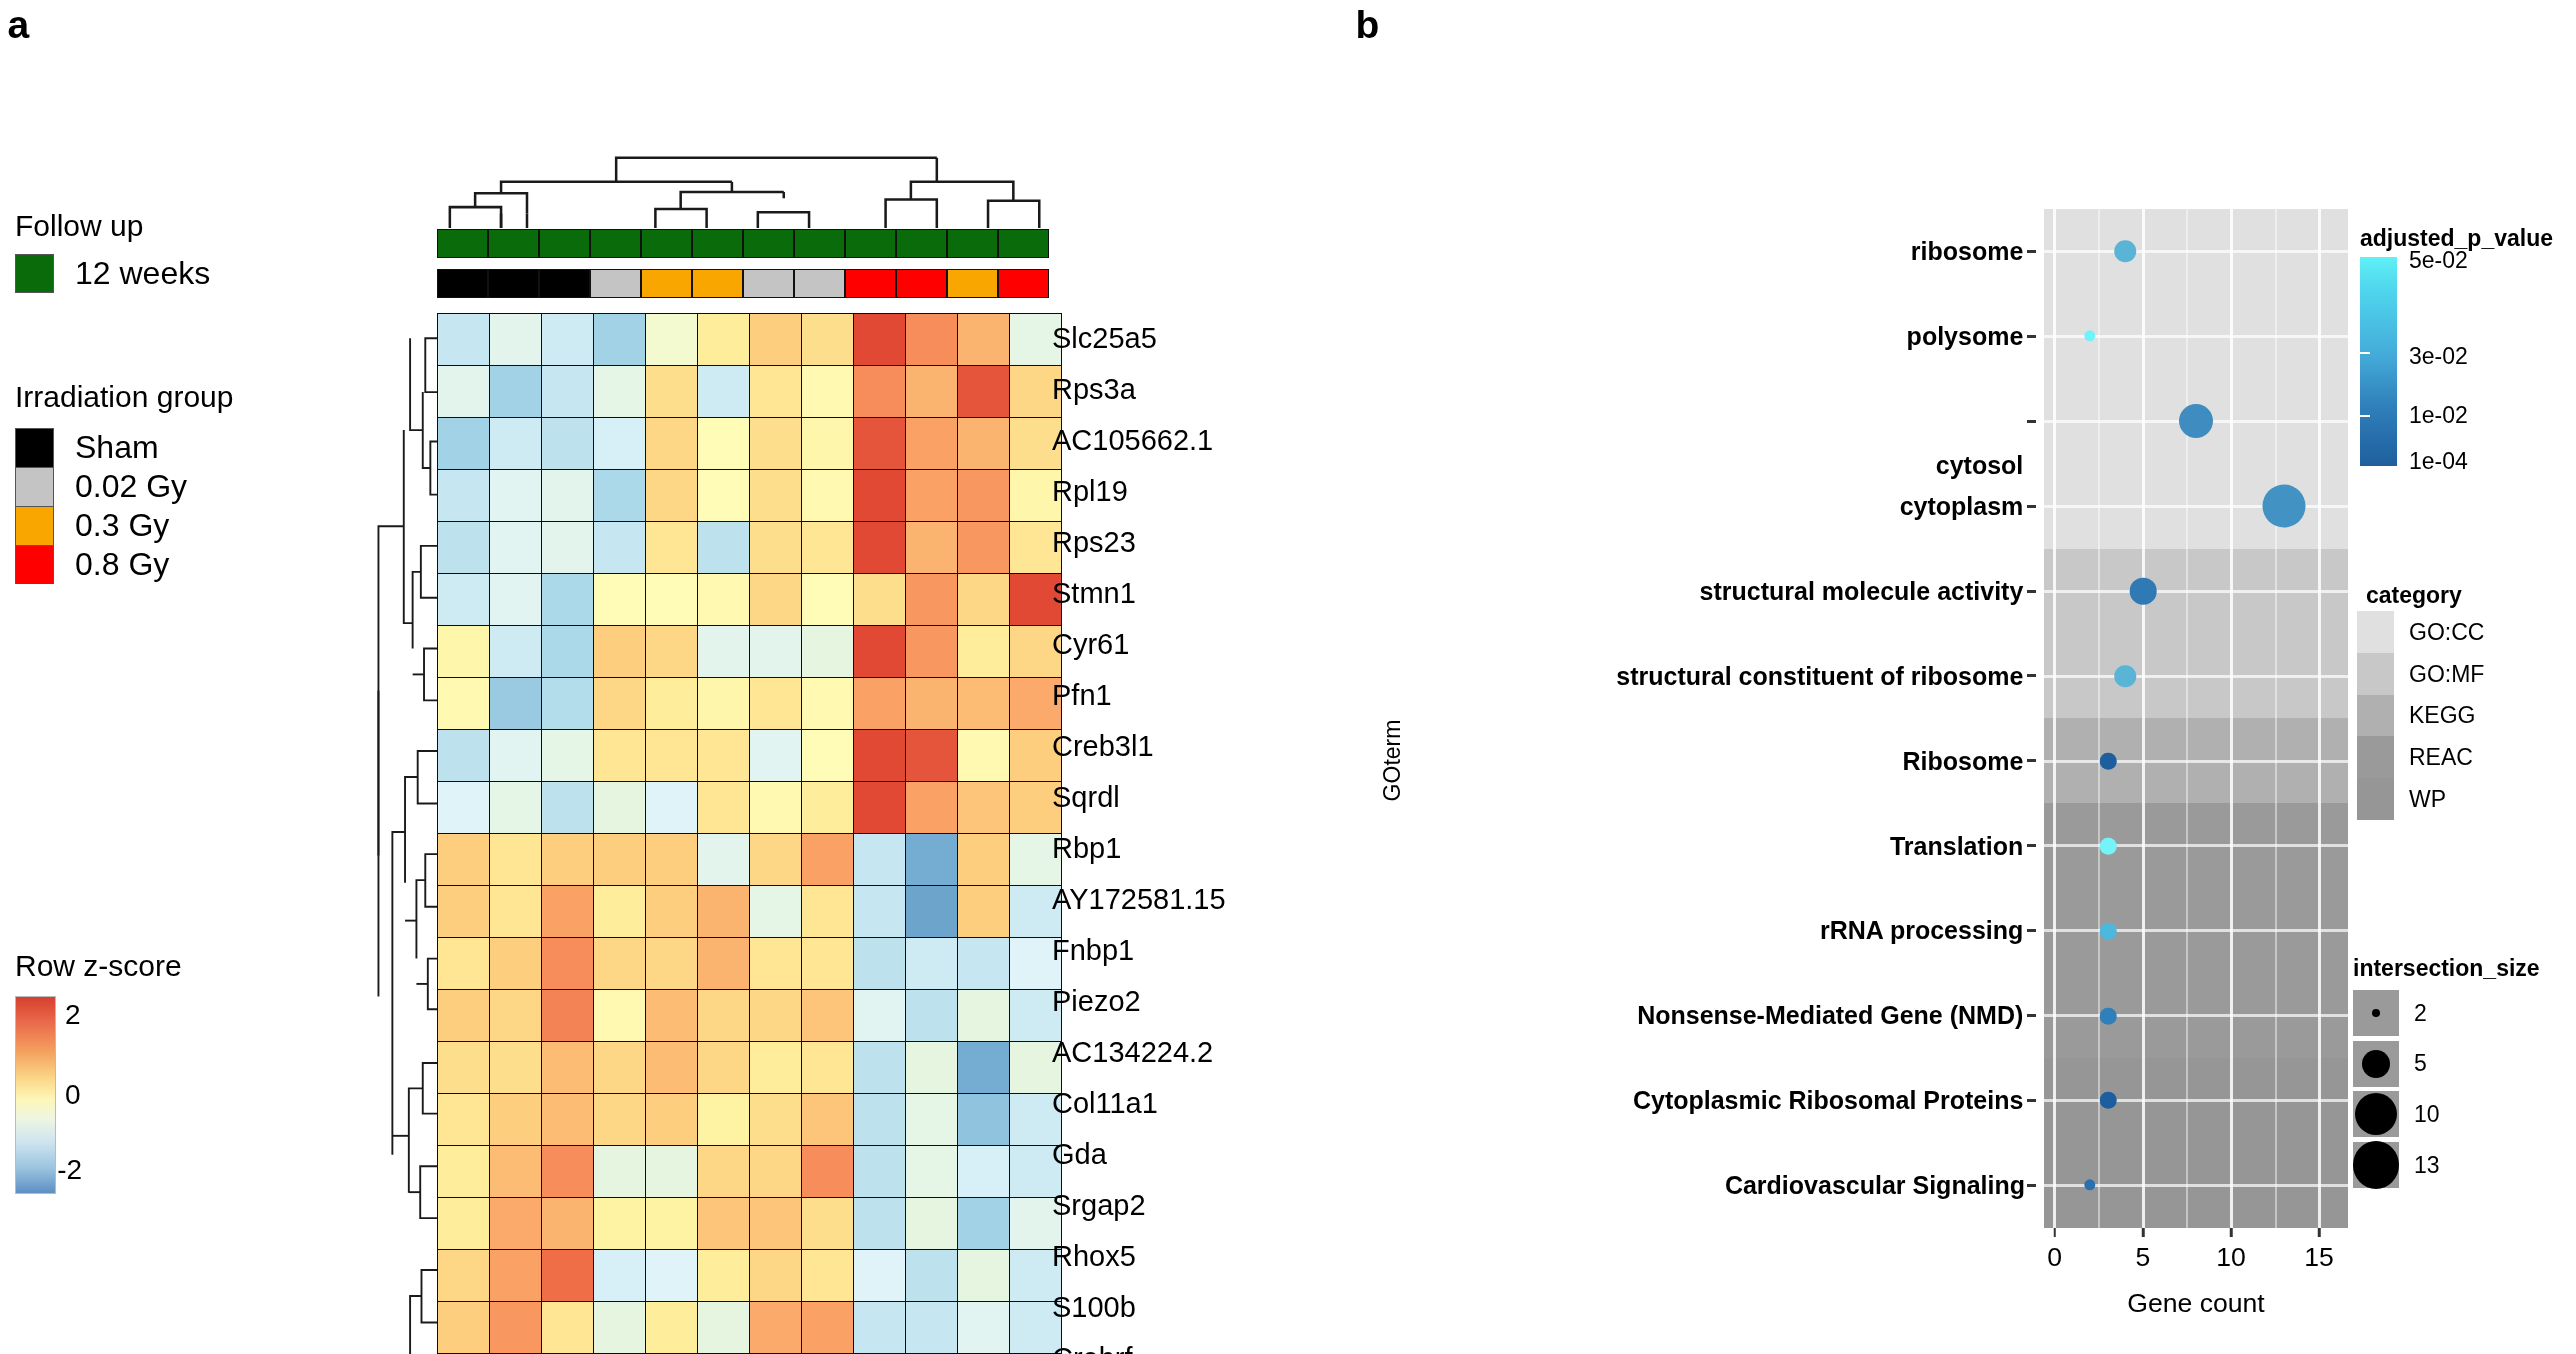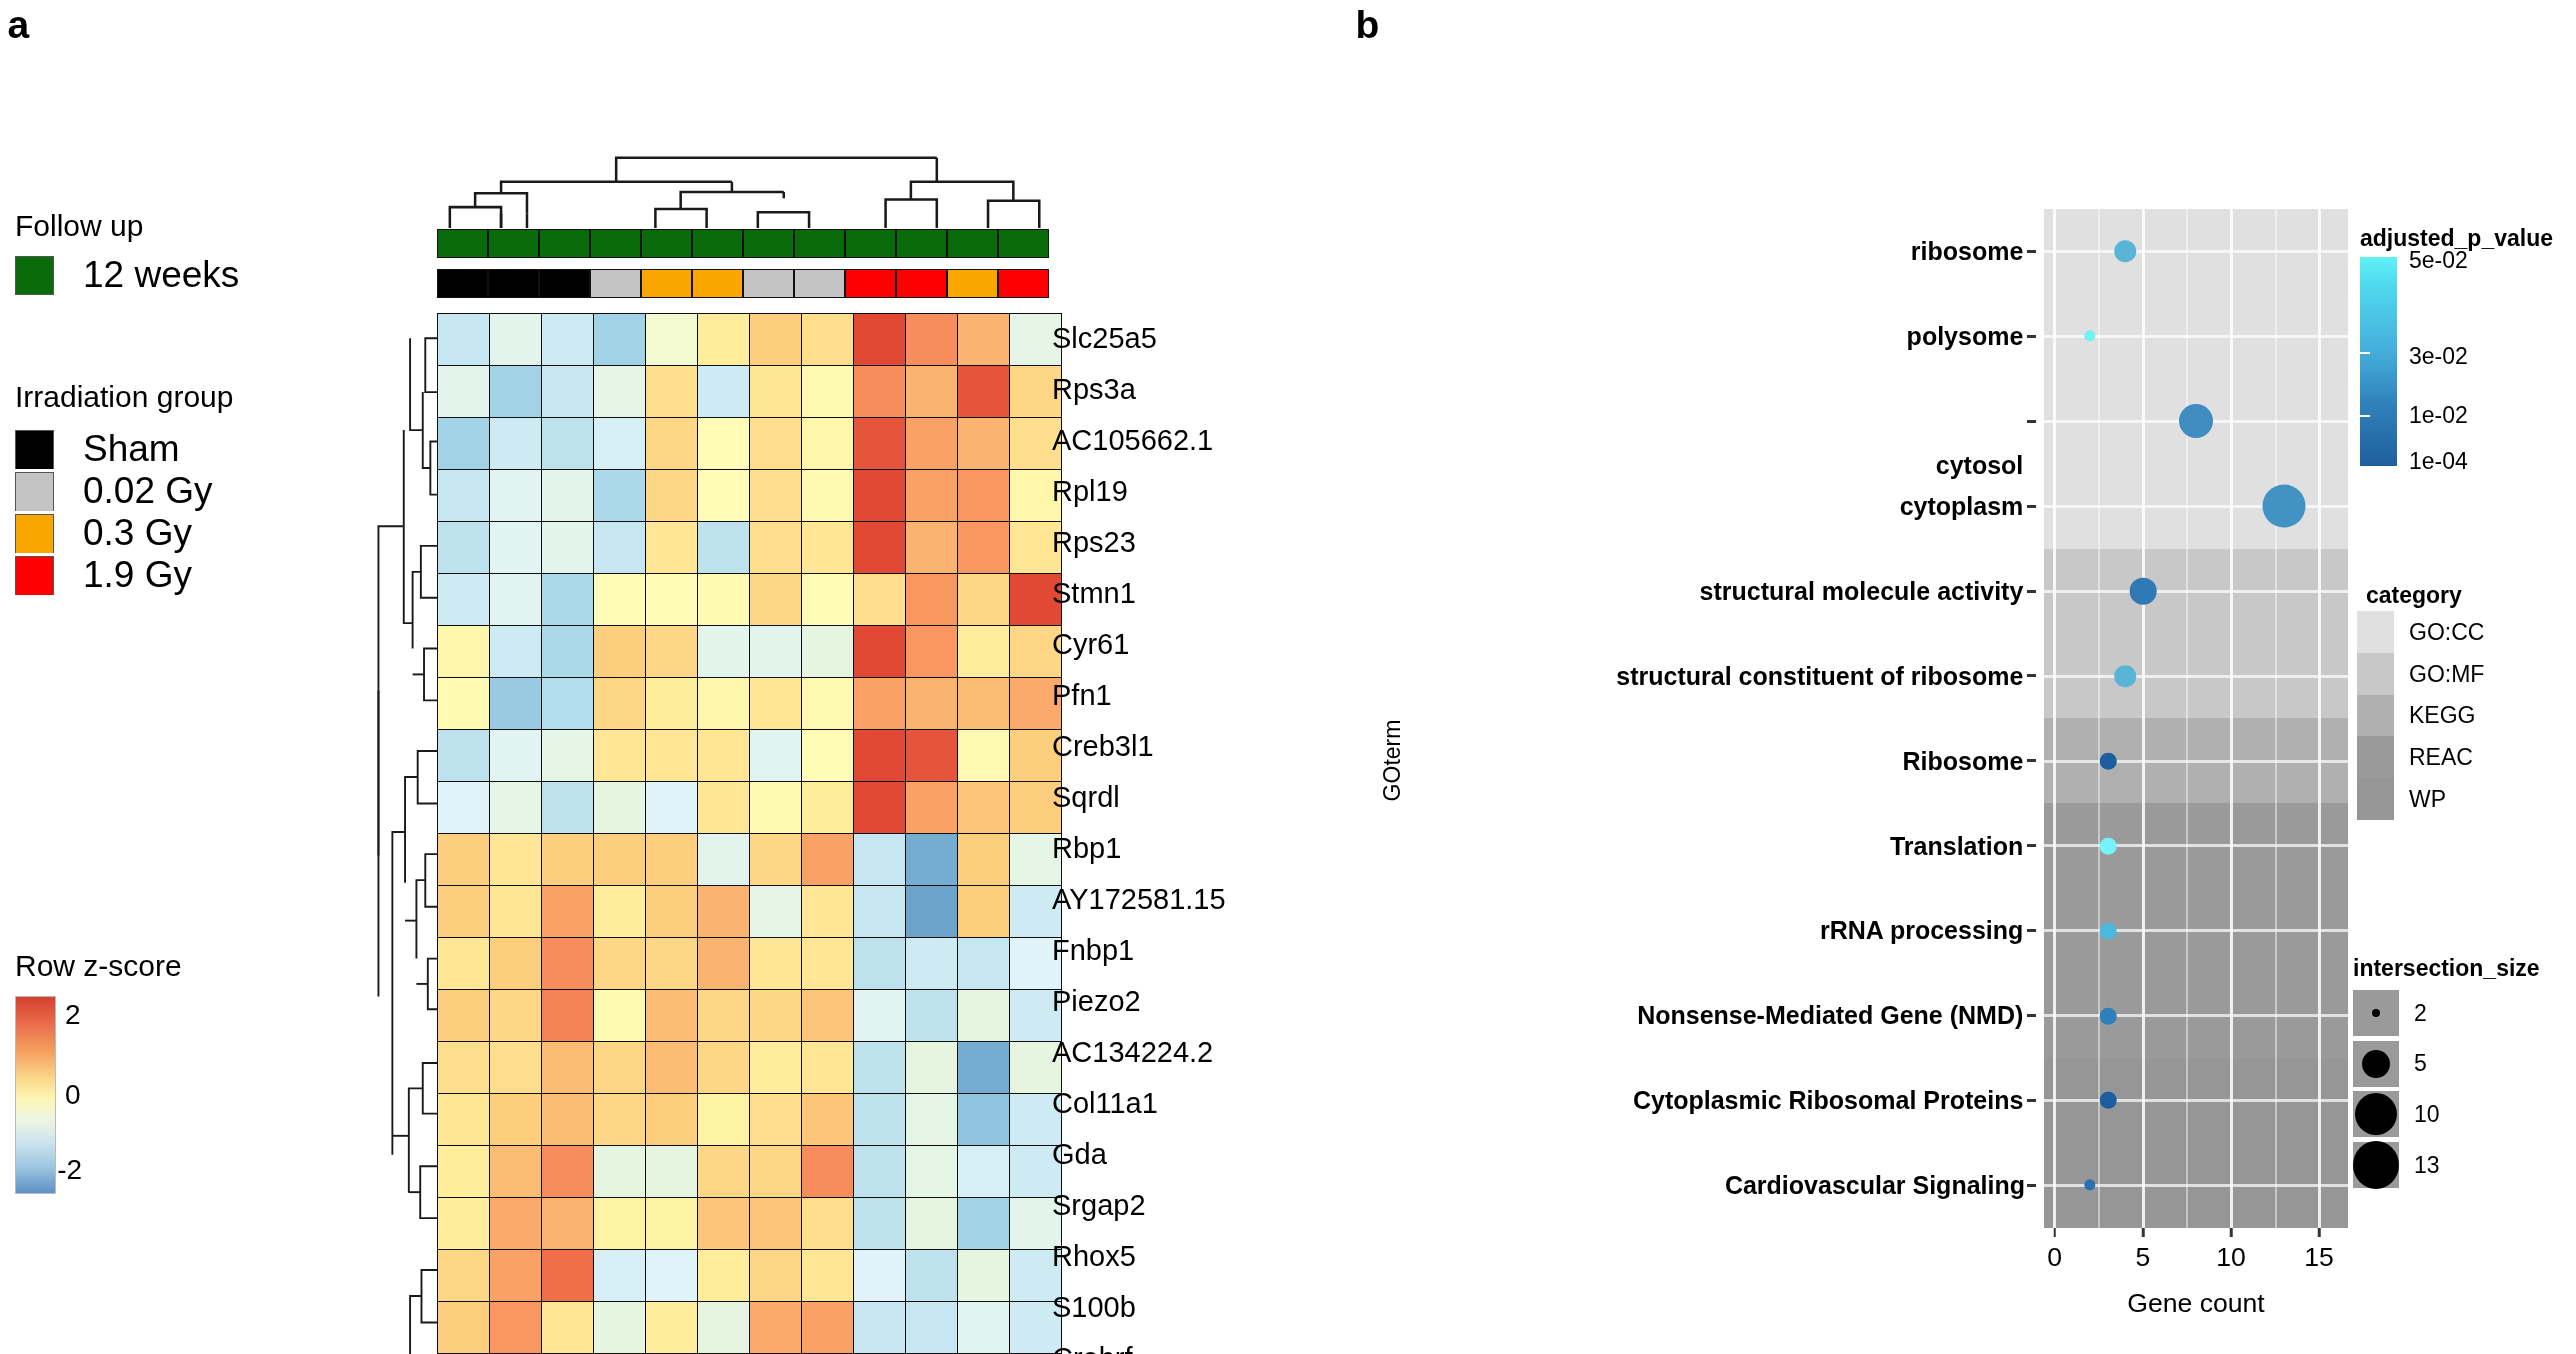--- a/index.html
+++ b/index.html
@@ -5,21 +5,21 @@
   html,body{margin:0;padding:0;background:#ffffff;}
   body{width:2576px;height:1355px;position:relative;font-family:"Liberation Sans",sans-serif;color:#000;}
   .panel-letter{position:absolute;font-size:39px;font-weight:bold;font-family:"Liberation Sans",sans-serif;}
   
   #panel-a{position:absolute;left:0;top:0;width:1348px;height:1355px;}
   .legend-title{font-size:30px;font-family:"Liberation Sans",sans-serif;color:#000;white-space:nowrap;}
   .legend-row{display:flex;align-items:center;}
   .swatch{width:39px;height:39px;border:1.9px solid #555;box-sizing:border-box;}
   .swatch-stack .swatch{border-bottom:none;}
   .swatch-stack .swatch:last-child{border-bottom:1.9px solid #555;}
-  .legend-label{font-size:37px;margin-left:29px;white-space:nowrap;}
+  .legend-label{font-size:32px;margin-left:21px;white-space:nowrap;}
   #zbar{width:39px;height:196px;border:0.6px solid #bbb;
         background:linear-gradient(to bottom,#d6402f 0%,#ea6a4b 13%,#f4a15f 28%,#fbd88a 42%,
         #fdf6b6 52%,#eef6e2 62%,#cfe4ef 74%,#9cc5e0 87%,#5e8fc4 100%);}
   .zlabels{position:relative;width:76px;height:196px;}
   .zlabels span{position:absolute;left:8.9px;font-size:28px;}
   
   #hm{position:absolute;left:437px;top:313px;}
   table.hmtable{border-collapse:collapse;}
   table.hmtable td{width:51px;height:51px;border:1.9px solid #0d0d0d;padding:0;}
   .genelabels{position:absolute;left:1052px;top:313px;}
@@ -73,21 +73,21 @@
       <div class="legend-row">
         <div class="swatch" style="background:#c4c4c4"></div>
         <div class="legend-label">0.02 Gy</div>
       </div>
       <div class="legend-row">
         <div class="swatch" style="background:#f9a601"></div>
         <div class="legend-label">0.3 Gy</div>
       </div>
       <div class="legend-row">
         <div class="swatch" style="background:#fe0000"></div>
-        <div class="legend-label">1.9 Gy</div>
+        <div class="legend-label">0.8 Gy</div>
       </div>
     </div>
   </div>
 
   <div style="position:absolute;left:15px;top:949px;">
     <div class="legend-title">Row z-score</div>
     <div style="display:flex;margin-top:12.7px;">
       <div id="zbar"></div>
       <div class="zlabels">
         <span style="top:3.8px;">2</span>

